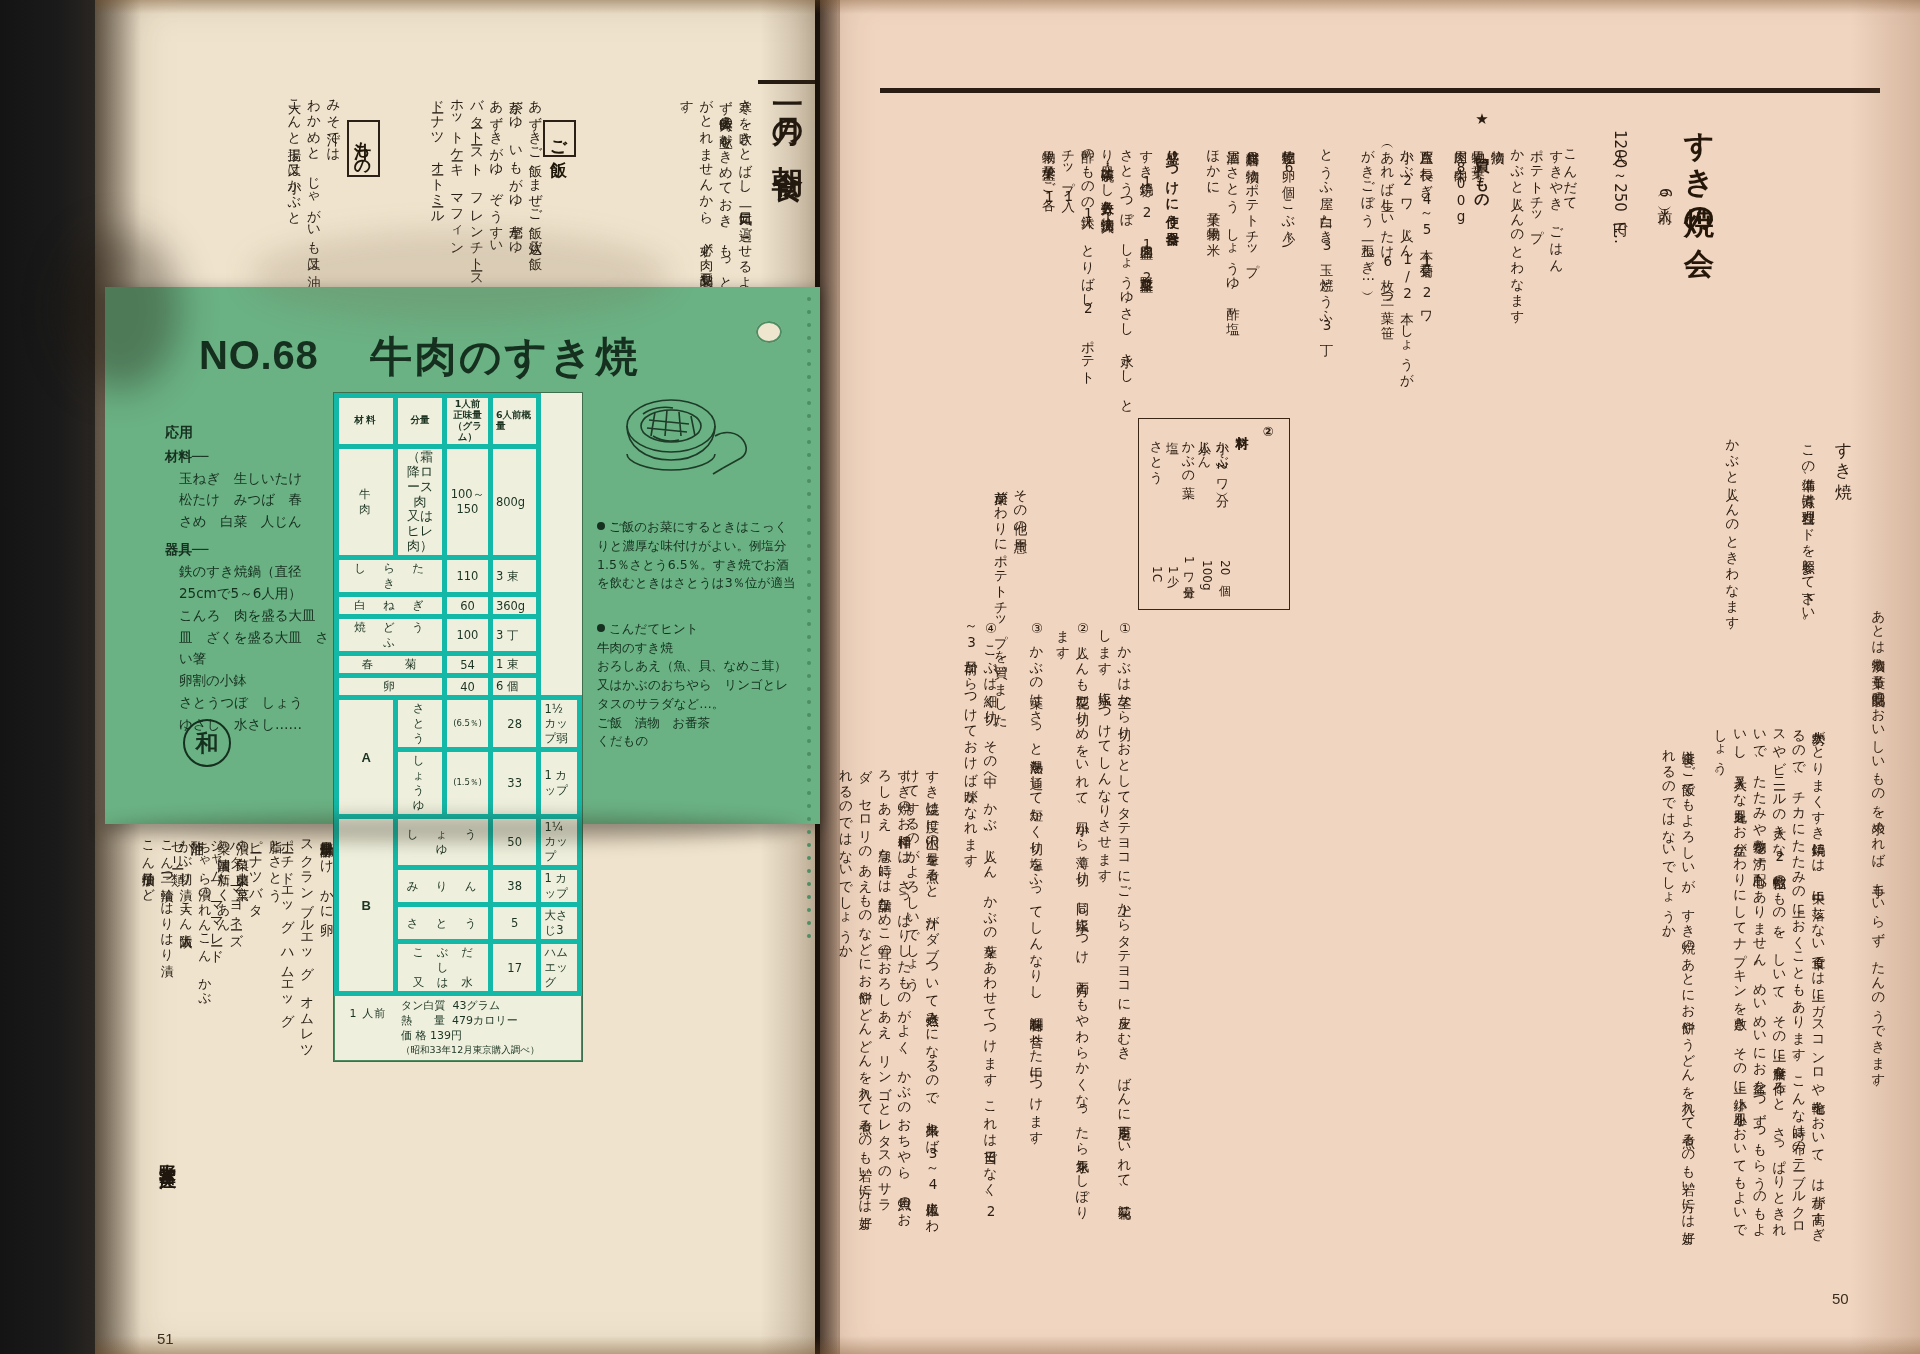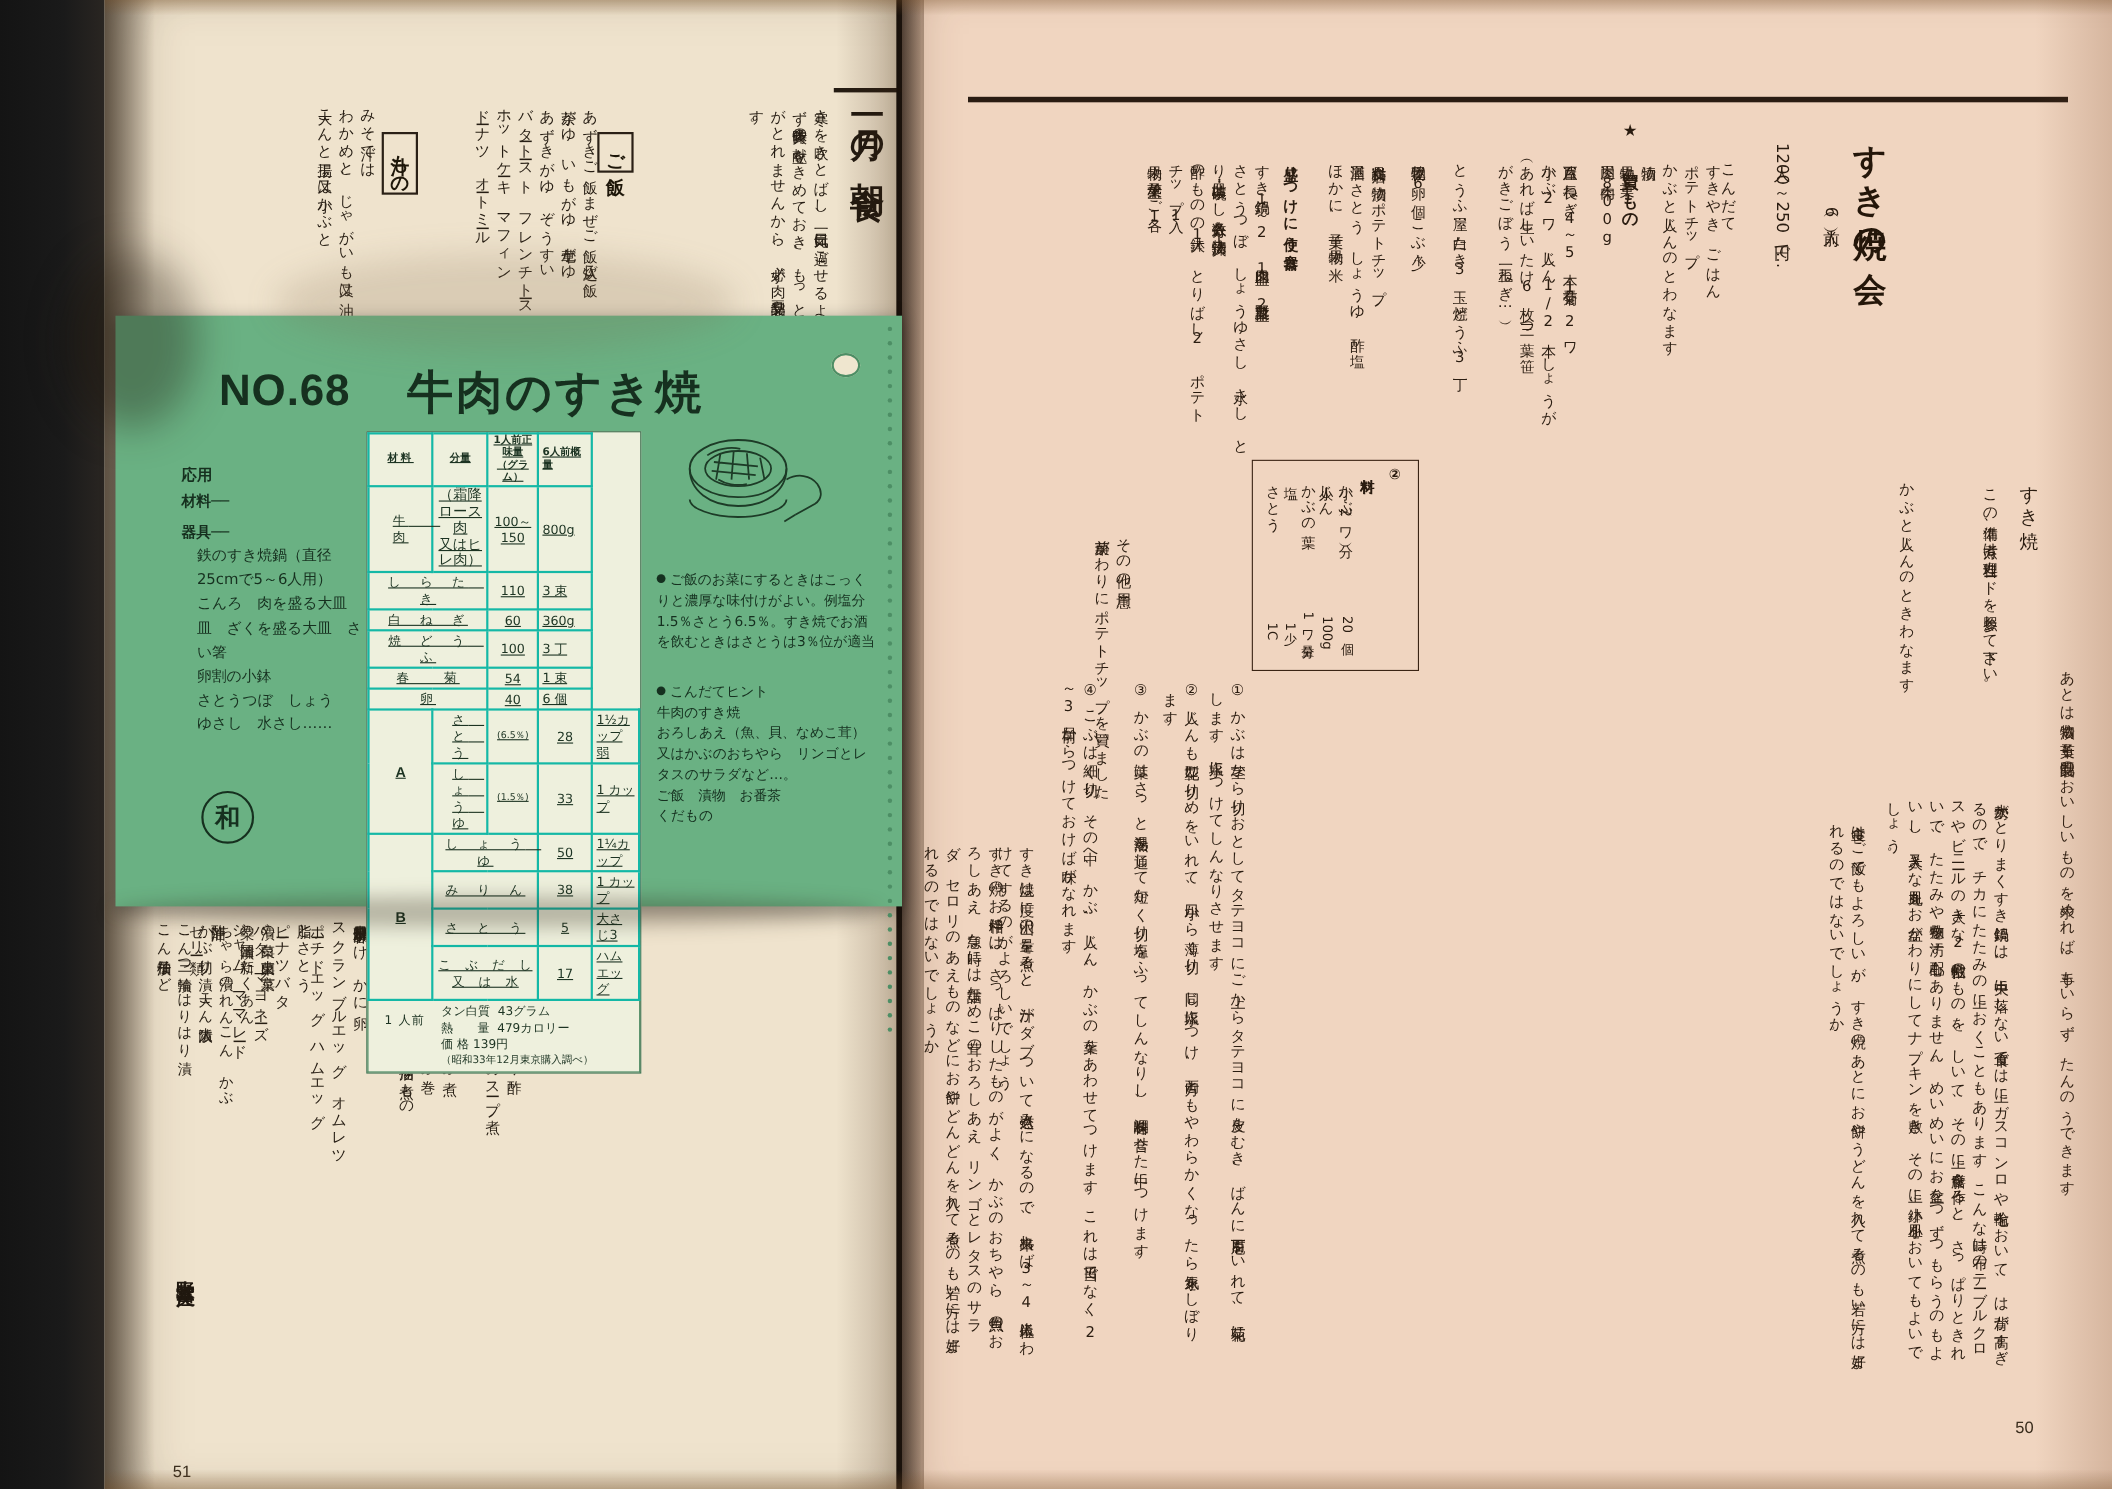--- a/index.html
+++ b/index.html
@@ -66,21 +66,21 @@
   .cl-h{font-size:14px;font-weight:bold;margin:0 0 2px 0;}
   .cl-sub{font-weight:bold;}
 
   .maru{position:absolute;left:78px;top:432px;width:44px;height:44px;border-radius:50%;
     border:2px solid #16301f;color:#16301f;font-size:23px;font-weight:bold;
     display:flex;align-items:center;justify-content:center;}
 
   .table{position:absolute;left:228px;top:105px;width:248px;background:#eef0dd;color:#1c3322;
     border:1px solid #3e6e4e;font-size:11.5px;}
   .table table{border-collapse:collapse;width:100%;}
-  .table td,.table th{border:2px solid #14b8a6;padding:1px 3px;vertical-align:middle;text-decoration:underline;}
+  .table td,.table th{border:5px solid #14b8a6;padding:1px 3px;vertical-align:middle;}
   .thd{font-size:9.5px;text-align:center;line-height:1.15;}
   .nm{text-align:center;width:62px;letter-spacing:.25em;}
   .qa{text-align:center;width:52px;}
   .qb{text-align:left;width:60px;}
   .grp{width:14px;text-align:center;font-family:"Liberation Sans",sans-serif;font-size:13px;font-weight:bold;}
   .nutr{border:1px solid #4d8a62;border-top:none;font-size:11px;padding:3px 4px;line-height:1.35;}
   .nutr .one{float:left;width:58px;text-align:center;padding-top:8px;letter-spacing:.1em;}
 
   .card-right{position:absolute;left:492px;top:105px;width:200px;}
   .pot{position:relative;width:160px;height:120px;margin:0 auto 6px 6px;}
@@ -288,20 +288,23 @@
         <i></i>
     </div>
     <div class="punch"></div>
 
     <div class="card-no">NO.68</div>
     <div class="card-title">牛肉のすき焼</div>
 
     <div class="card-left">
       <div class="cl-h">応用</div>
       <div class="cl-sub">材料──</div>
+      <div style="white-space:pre-line;padding-left:14px;">玉ねぎ　生しいたけ
+松たけ　みつば　春
+さめ　白菜　人じん</div>
       <div class="cl-sub" style="margin-top:6px;">器具──</div>
       <div style="white-space:pre-line;padding-left:14px;">鉄のすき焼鍋（直径
 25cmで5～6人用）
 こんろ　肉を盛る大皿
 皿　ざくを盛る大皿　さい箸
 卵割の小鉢
 さとうつぼ　しょう
 ゆさし　水さし……</div>
     </div>
 

